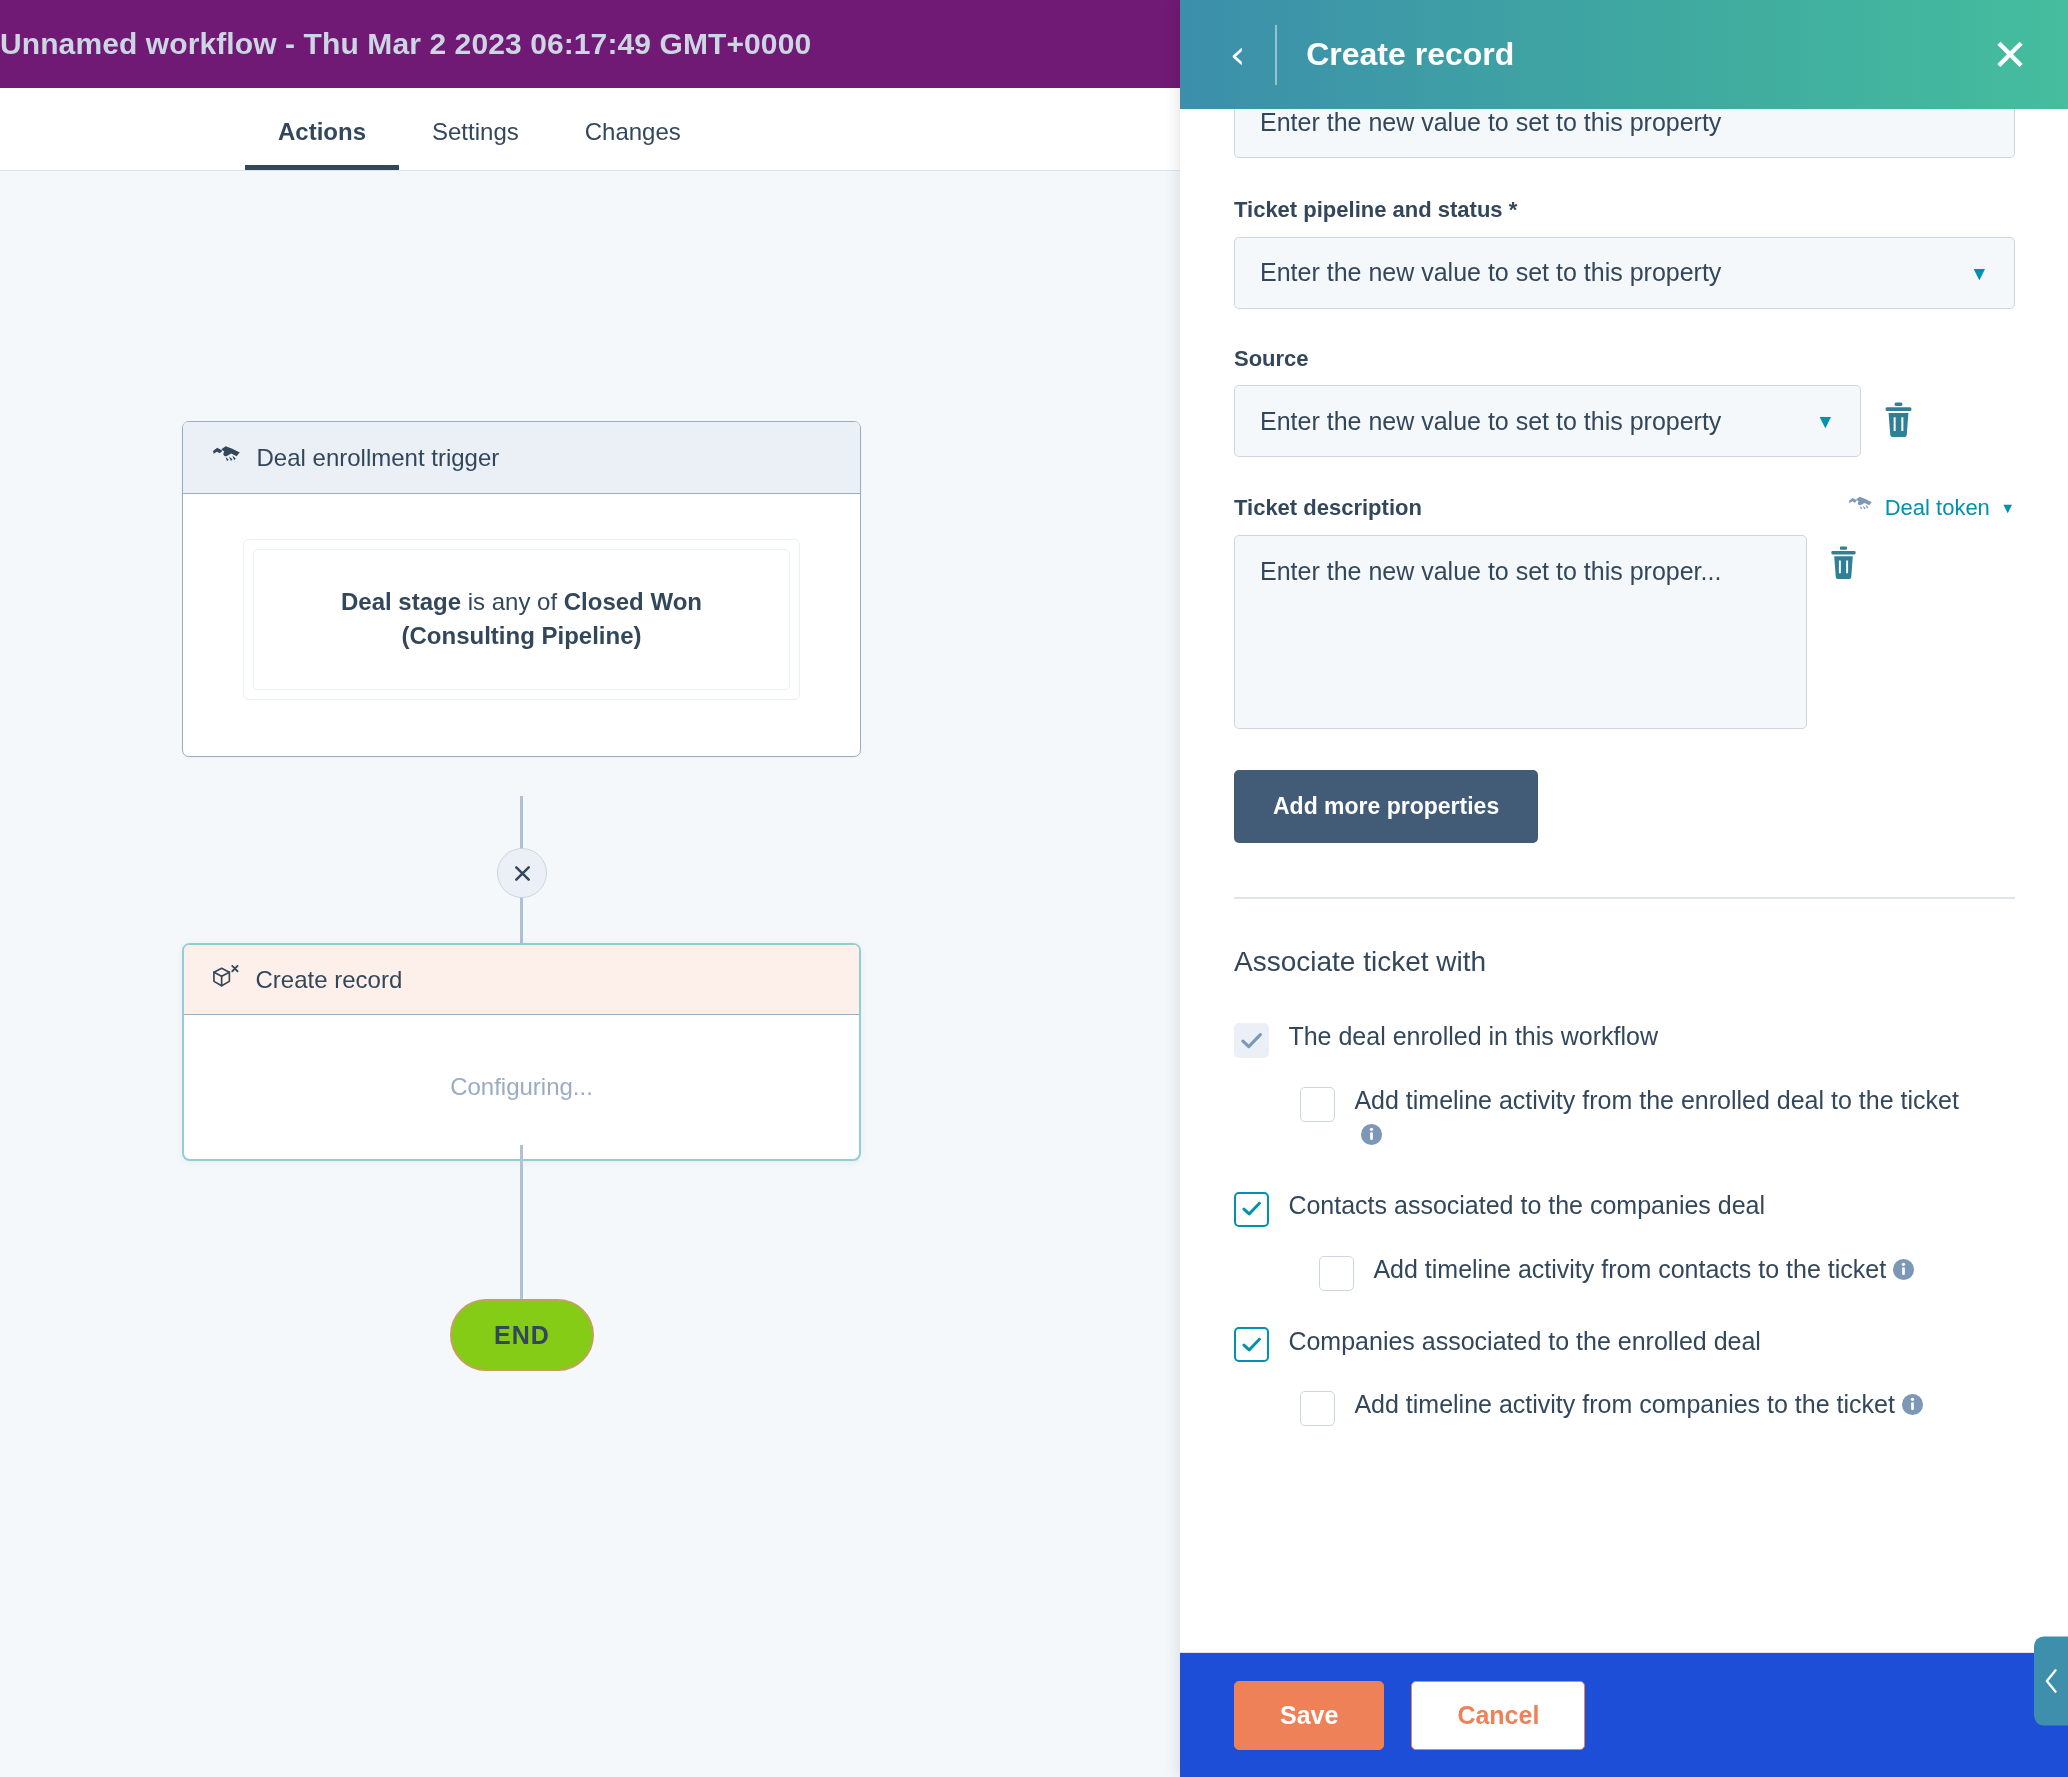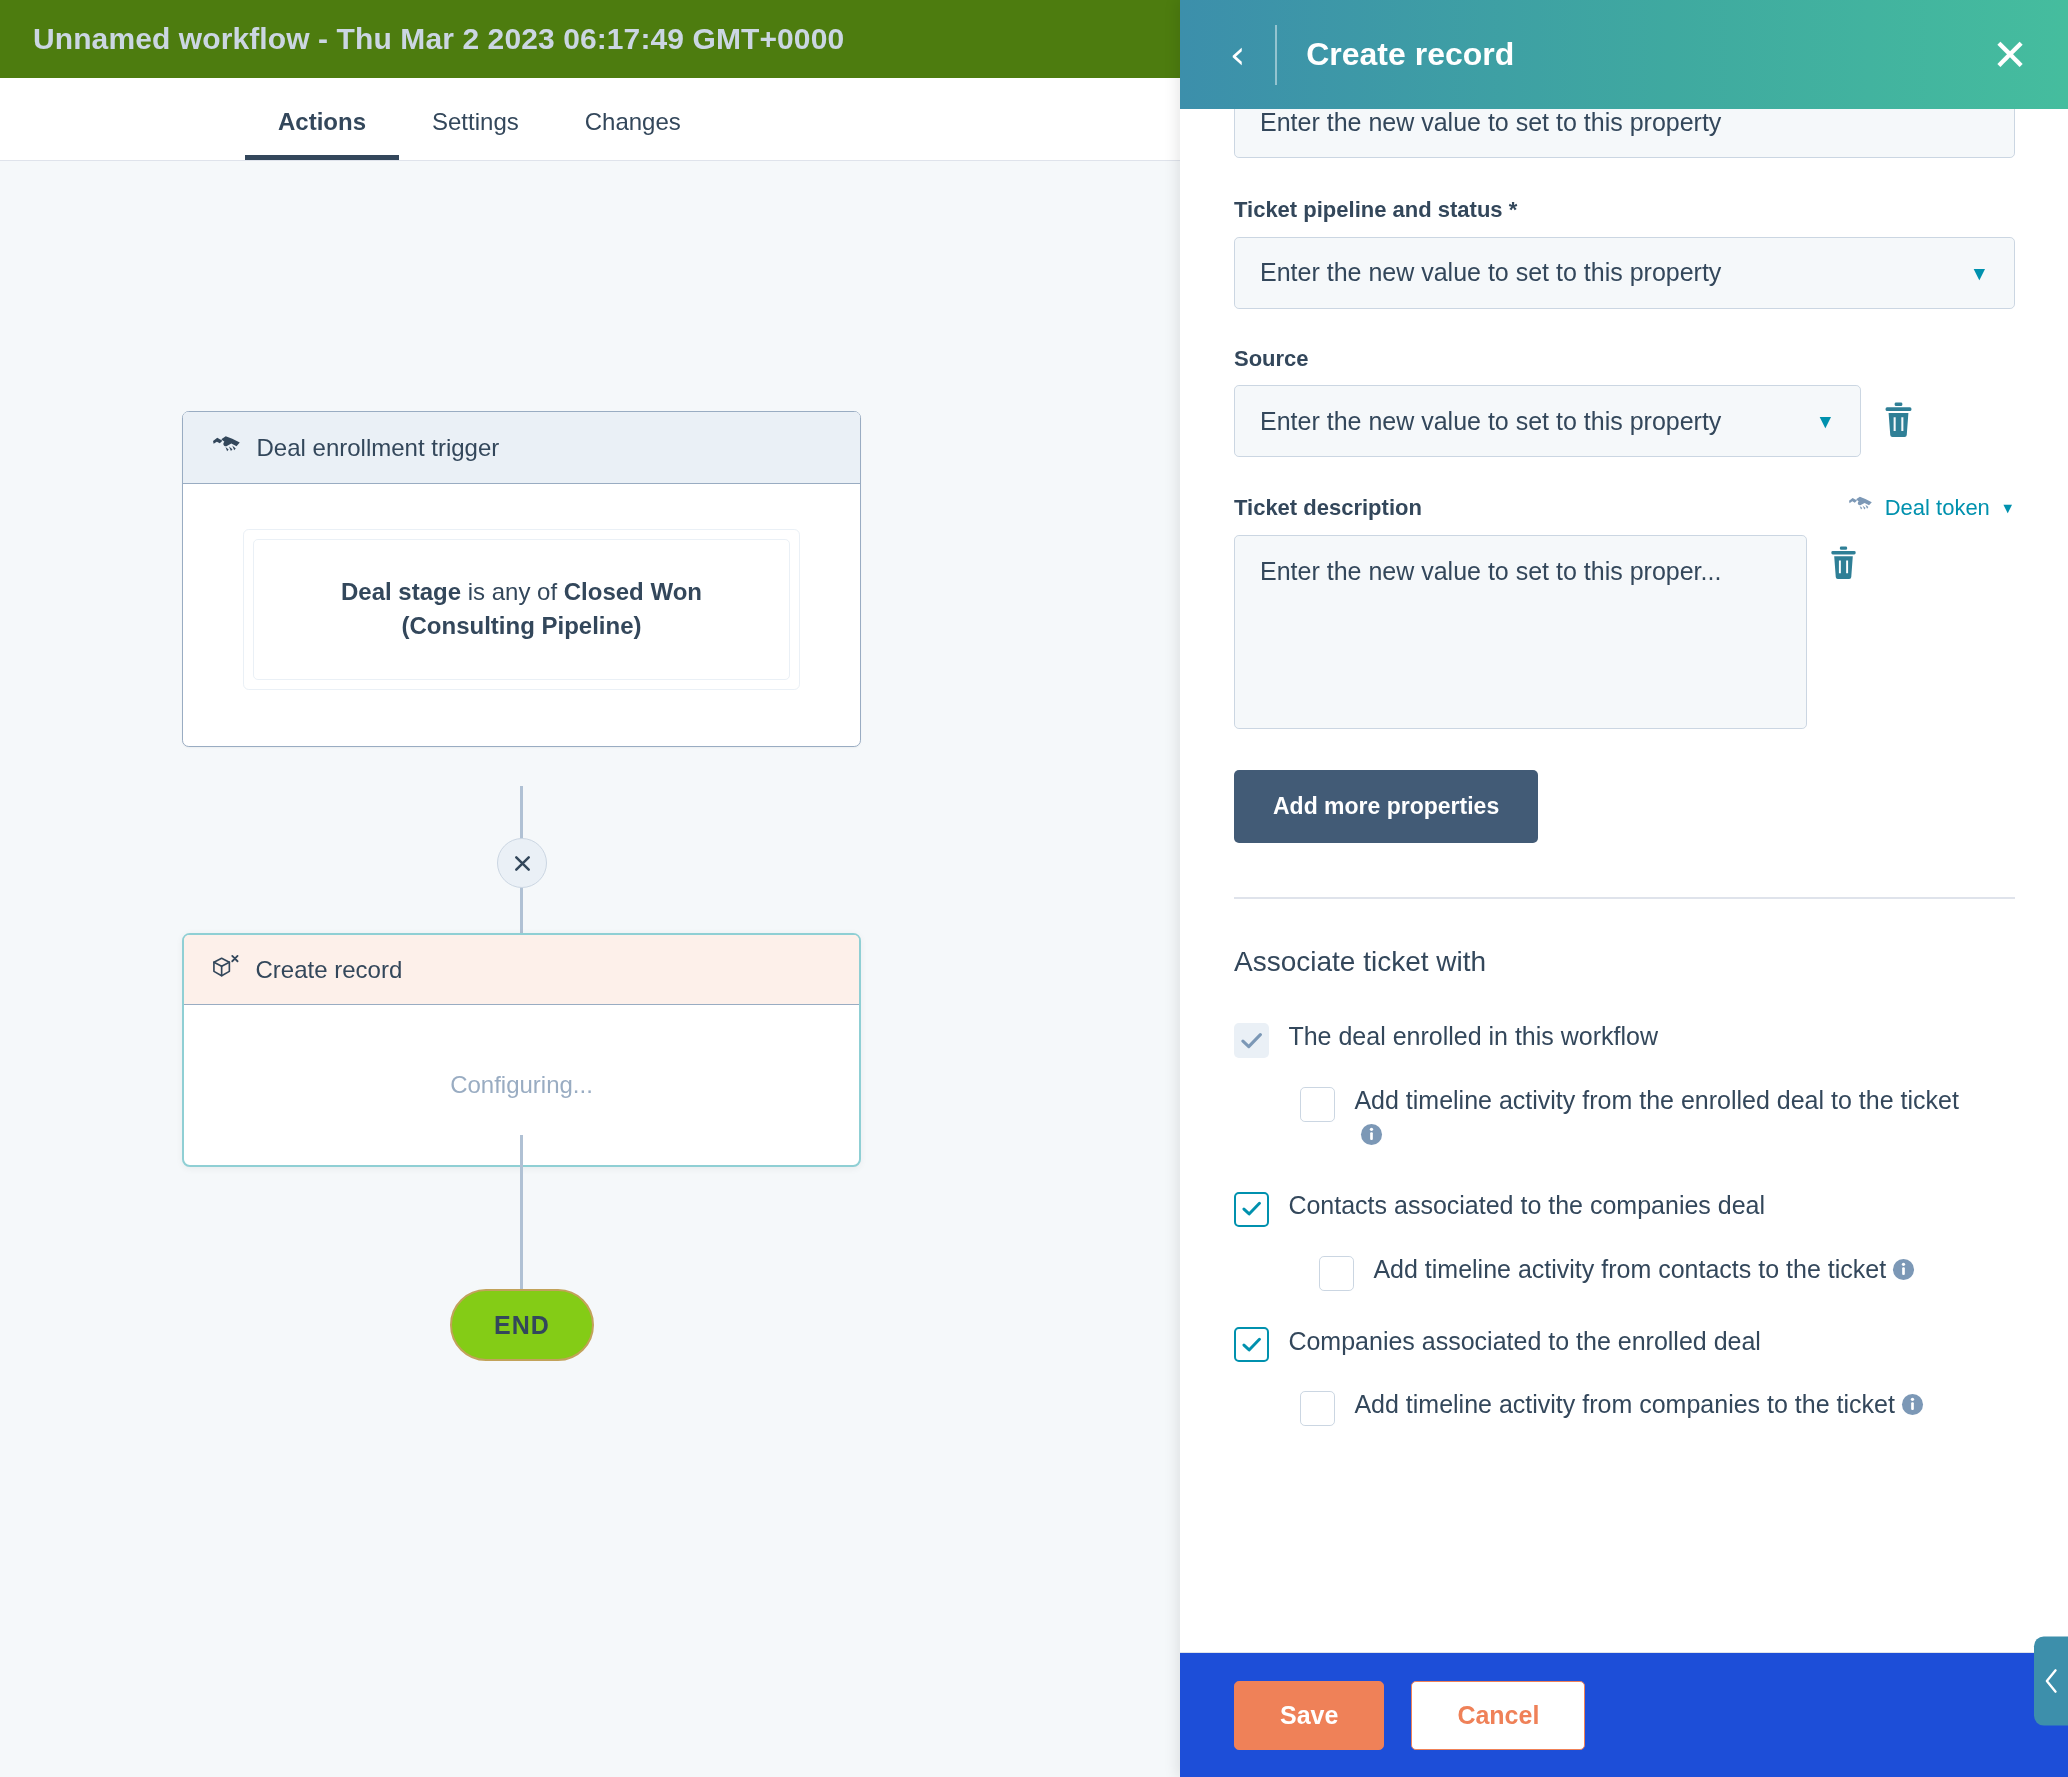--- a/index.html
+++ b/index.html
@@ -12,23 +12,22 @@
   #root { position: relative; width: 2069px; height: 1778px; }
 
   
   #left-pane {
     position: absolute; left: 0; top: 0;
     width: 1180px; height: 1778px;
     background: #f5f8fa;
     overflow: hidden;
   }
   #wf-titlebar {
-    height: 78px; background: #4d7c0f;
+    height: 88px; background: #701a75;
     display: flex; align-items: center;
-    padding-left: 33px;
   }
   #wf-title {
     color: #cbd6e2; font-size: 30px; font-weight: bold;
     letter-spacing: 0.1px; white-space: nowrap;
   }
   #wf-tabs {
     height: 83px; background: #ffffff;
     border-bottom: 1.9px solid #dfe3eb;
     display: flex; align-items: flex-end;
     padding-left: 245px; gap: 0;
@@ -98,21 +97,21 @@
   #action-head {
     background: #fdf0ea;
     border-bottom: 1.9px solid #99acc2;
     border-radius: 4.9px 4.9px 0 0;
     height: 70px;
     display: flex; align-items: center; gap: 15.5px;
     padding: 0 27px;
   }
   #action-head .lbl { font-size: 24px; color: #33475b; }
   #action-body {
-    height: 160px; display: flex;
+    height: 144px; display: flex;
     align-items: center; justify-content: center;
   }
   #action-status { font-size: 24px; color: #99acc2; }
 
   
   #end-node {
     left: 450px; top: 1128px; width: 144px; height: 72px;
     background: #84cc16; border: 2.9px solid #c2a25a;
     border-radius: 39px;
     display: flex; align-items: center; justify-content: center;

